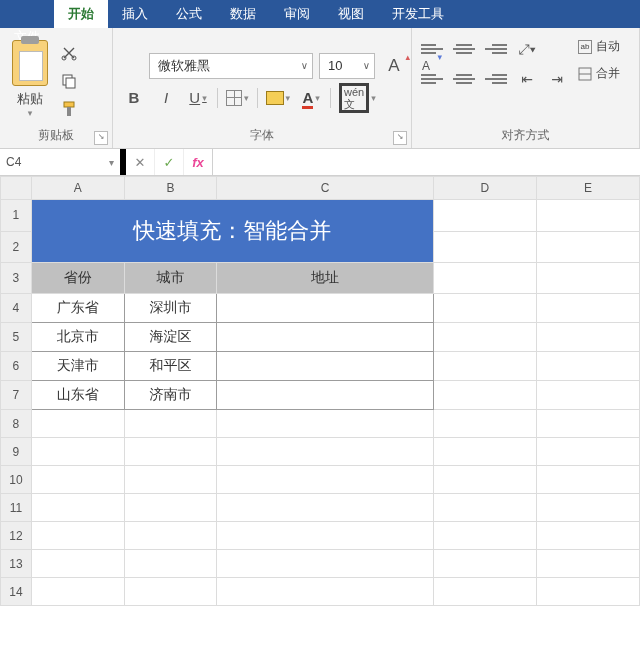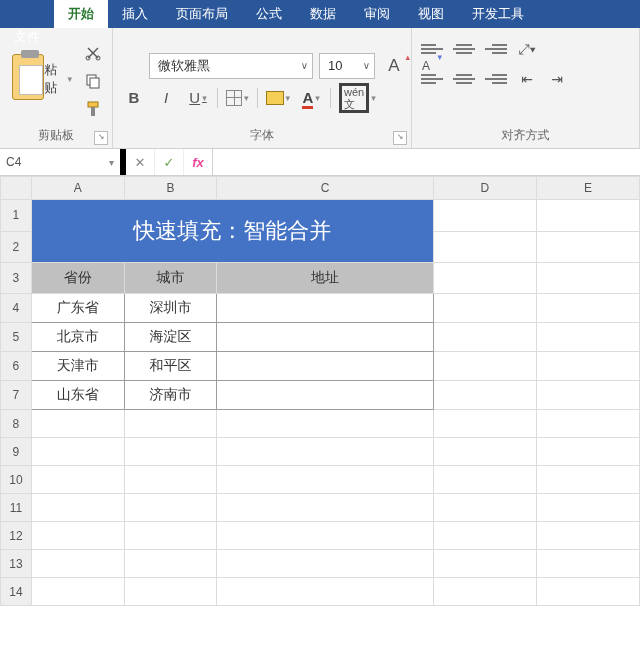--- a/index.html
+++ b/index.html
@@ -77,21 +77,21 @@
     line-height: 10px;
     text-align: center;
     color: #777;
     background: #fff;
   }
 
   
   .clip-body { display: flex; }
   .paste {
     display: flex;
-    flex-direction: row;
+    flex-direction: column;
     align-items: center;
     padding: 2px 4px;
     cursor: pointer;
   }
   .paste .icon {
     width: 34px; height: 44px;
     background: #f8d27c;
     border: 1px solid #b58d2d;
     border-radius: 3px;
     position: relative;
@@ -362,21 +362,20 @@
     background: #fff !important;
   }
 </style>
 </head>
 <body>
 
 <div class="tabs">
   <div class="tab file">文件</div>
   <div class="tab active">开始</div>
   <div class="tab">插入</div>
-  <div class="tab">页面布局</div>
   <div class="tab">公式</div>
   <div class="tab">数据</div>
   <div class="tab">审阅</div>
   <div class="tab">视图</div>
   <div class="tab">开发工具</div>
 </div>
 
 <div class="ribbon">
 
   <div class="group" style="width:112px">
@@ -497,20 +496,33 @@
               <span></span>
               <span></span>
             </div>
           <div class="albtn al-r">
               <span></span>
               <span></span>
               <span></span>
             </div>
           <div class="indent-btn">⇤</div>
           <div class="indent-btn">⇥</div>
+        </div>
+      </div>
+      <div class="merge-col">
+        <div class="merge-item">
+          <span class="wrap-icon">ab</span>
+          <span>自动</span>
+        </div>
+        <div class="merge-item">
+          <svg width="14" height="14" viewBox="0 0 14 14">
+              <rect x="1" y="1" width="12" height="12" fill="none" stroke="#777"></rect>
+              <line x1="1" y1="7" x2="13" y2="7" stroke="#777"></line>
+            </svg>
+          <span>合并</span>
         </div>
       </div>
     </div>
     <div class="footer">
       <span>对齐方式</span>
     </div>
   </div>
 </div>
 
 <div class="fxbar">

